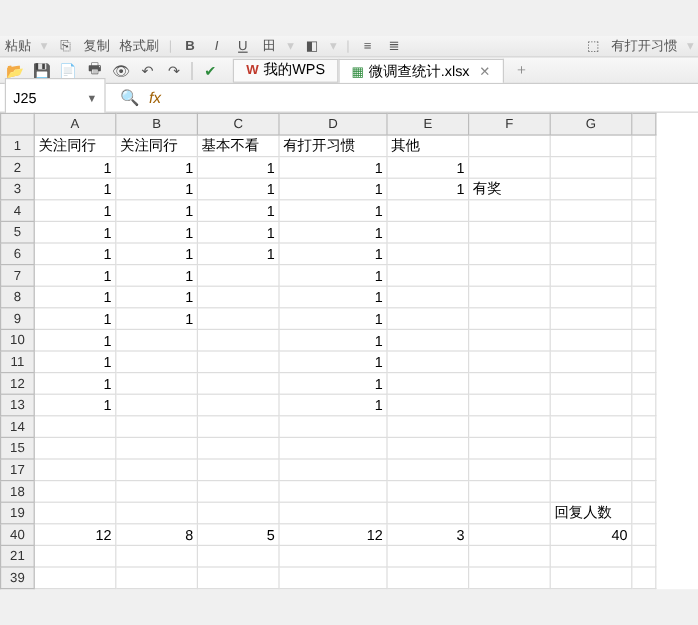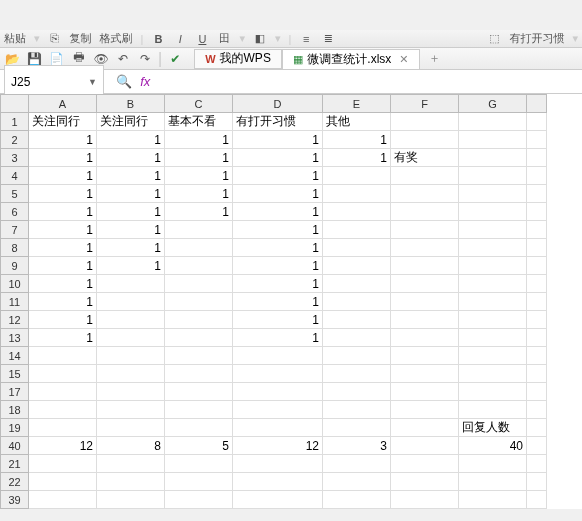--- a/index.html
+++ b/index.html
@@ -7,24 +7,24 @@
   .toolbar-row1 { height: 18px; background: linear-gradient(#f5f5f5,#e8e8e8); border-bottom: 1px solid #ccc; display: flex; align-items: center; padding: 0 4px; font-size: 11px; color: #555; gap: 8px; overflow: hidden; margin-top: 30px; }
   .toolbar-row1 .icon { display: inline-flex; align-items: center; justify-content: center; width: 14px; height: 14px; }
   .toolbar-row1 .lbl { font-size: 11px; }
   .toolbar-row2 { height: 22px; background: linear-gradient(#f8f8f8,#ececec); border-bottom: 1px solid #ccc; display: flex; align-items: center; padding: 0 4px; gap: 4px; }
   .tb2-btn { width: 18px; height: 18px; display: inline-flex; align-items: center; justify-content: center; font-size: 12px; color: #555; }
   .tabs { display: flex; align-items: center; margin-left: 6px; height: 22px; }
   .tab { display: flex; align-items: center; gap: 4px; padding: 2px 10px; font-size: 12px; background: #fff; border: 1px solid #ccc; border-bottom: none; height: 20px; }
   .tab.t1 { background: #fafafa; border-bottom: 1px solid #ccc;}
   .tab-close { color: #888; font-size: 11px; margin-left: 4px;}
   .namebox-row { height: 24px; background: #fff; border-bottom: 1px solid #ccc; display: flex; align-items: center; }
-  .namebox { width: 100px; height: 22px; border: 1px solid #ccc; margin-left: 4px; display: flex; align-items: center; padding: 16px 6px; font-size: 12px; background: #fff; justify-content: space-between;}
+  .namebox { width: 84px; height: 22px; border: 1px solid #ccc; margin-left: 4px; display: flex; align-items: center; padding: 16px 6px; font-size: 12px; background: #fff; justify-content: space-between;}
   .namebox .dd { font-size: 9px; color: #666; }
   .fx-area { display: flex; align-items: center; margin-left: 12px; gap: 8px; }
-  .fx-label { font-style: italic; font-size: 13px; color: #a21caf; }
+  .fx-label { font-style: italic; font-size: 13px; color: #a16207; }
   .sheet { position: relative; background: #fff; }
   table { border-collapse: collapse; table-layout: fixed; }
   .corner, .colhead, .rowhead { background: #eee; border: 1px solid #bbb; font-size: 11px; color: #333; text-align: center; font-weight: normal; }
   .corner { width: 28px; height: 18px; }
   .colhead { height: 18px; }
   .rowhead { width: 28px; }
   td.cell { border: 1px solid #ddd; height: 18px; font-size: 12px; padding: 0 3px; white-space: nowrap; overflow: hidden; background: #fff; }
   td.cell.num { text-align: right; }
   td.cell.txt { text-align: left; }
   .col-w { width: 68px; }
@@ -331,31 +331,20 @@
           <td class="cell"></td>
           <td class="cell"></td>
           <td class="cell"></td>
           <td class="cell"></td>
           <td class="cell"></td>
           <td class="cell"></td>
           <td class="cell"></td>
           <td class="cell"></td>
         </tr>
   <tr>
-          <th class="rowhead">22</th>
-          <td class="cell"></td>
-          <td class="cell"></td>
-          <td class="cell"></td>
-          <td class="cell"></td>
-          <td class="cell"></td>
-          <td class="cell"></td>
-          <td class="cell"></td>
-          <td class="cell"></td>
-        </tr>
-  <tr>
           <th class="rowhead">39</th>
           <td class="cell"></td>
           <td class="cell"></td>
           <td class="cell"></td>
           <td class="cell"></td>
           <td class="cell"></td>
           <td class="cell"></td>
           <td class="cell"></td>
           <td class="cell"></td>
         </tr>

